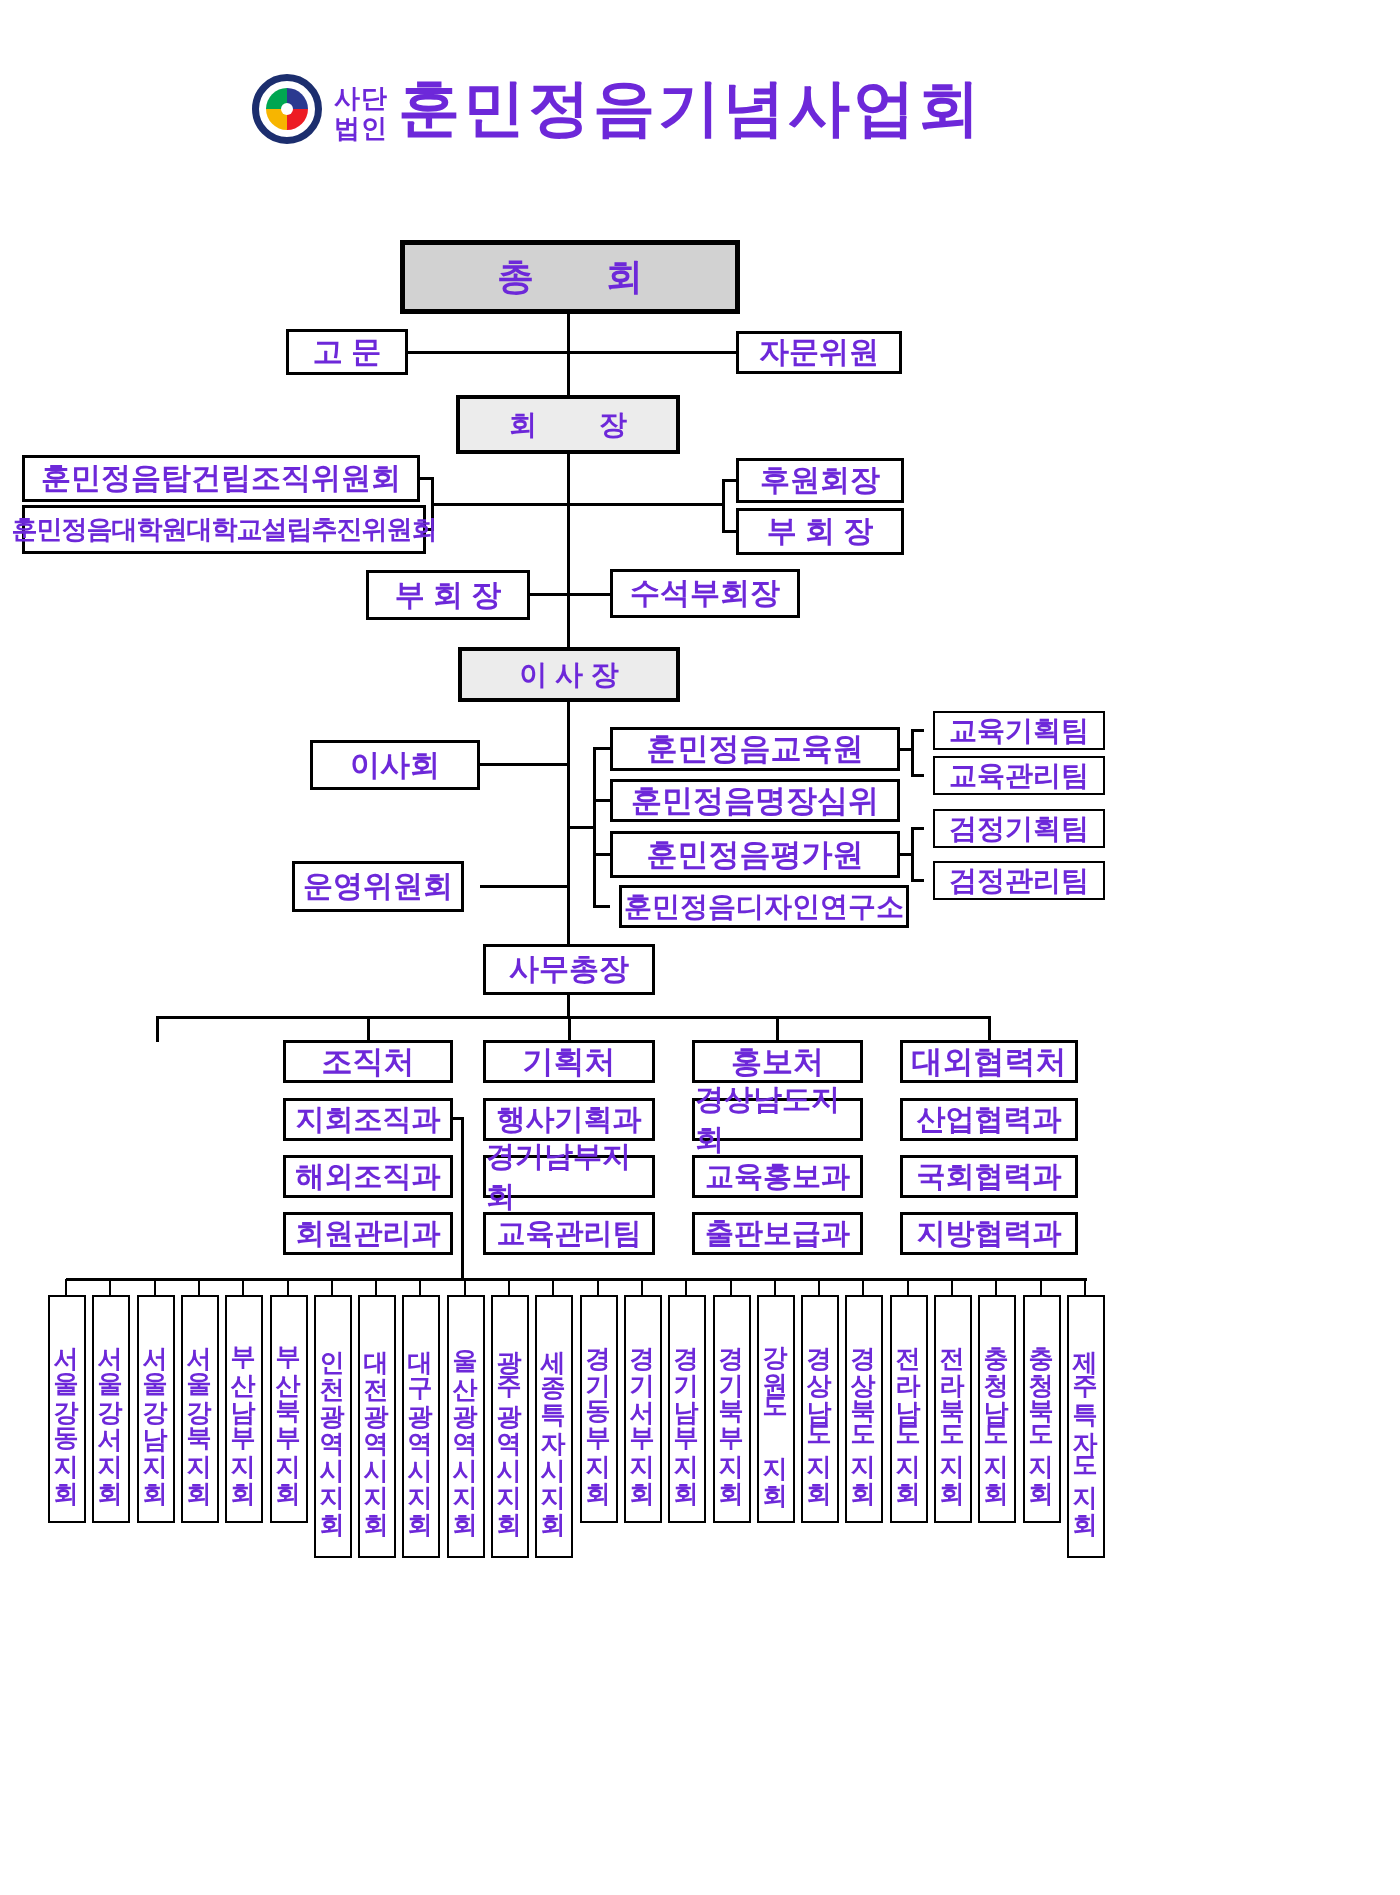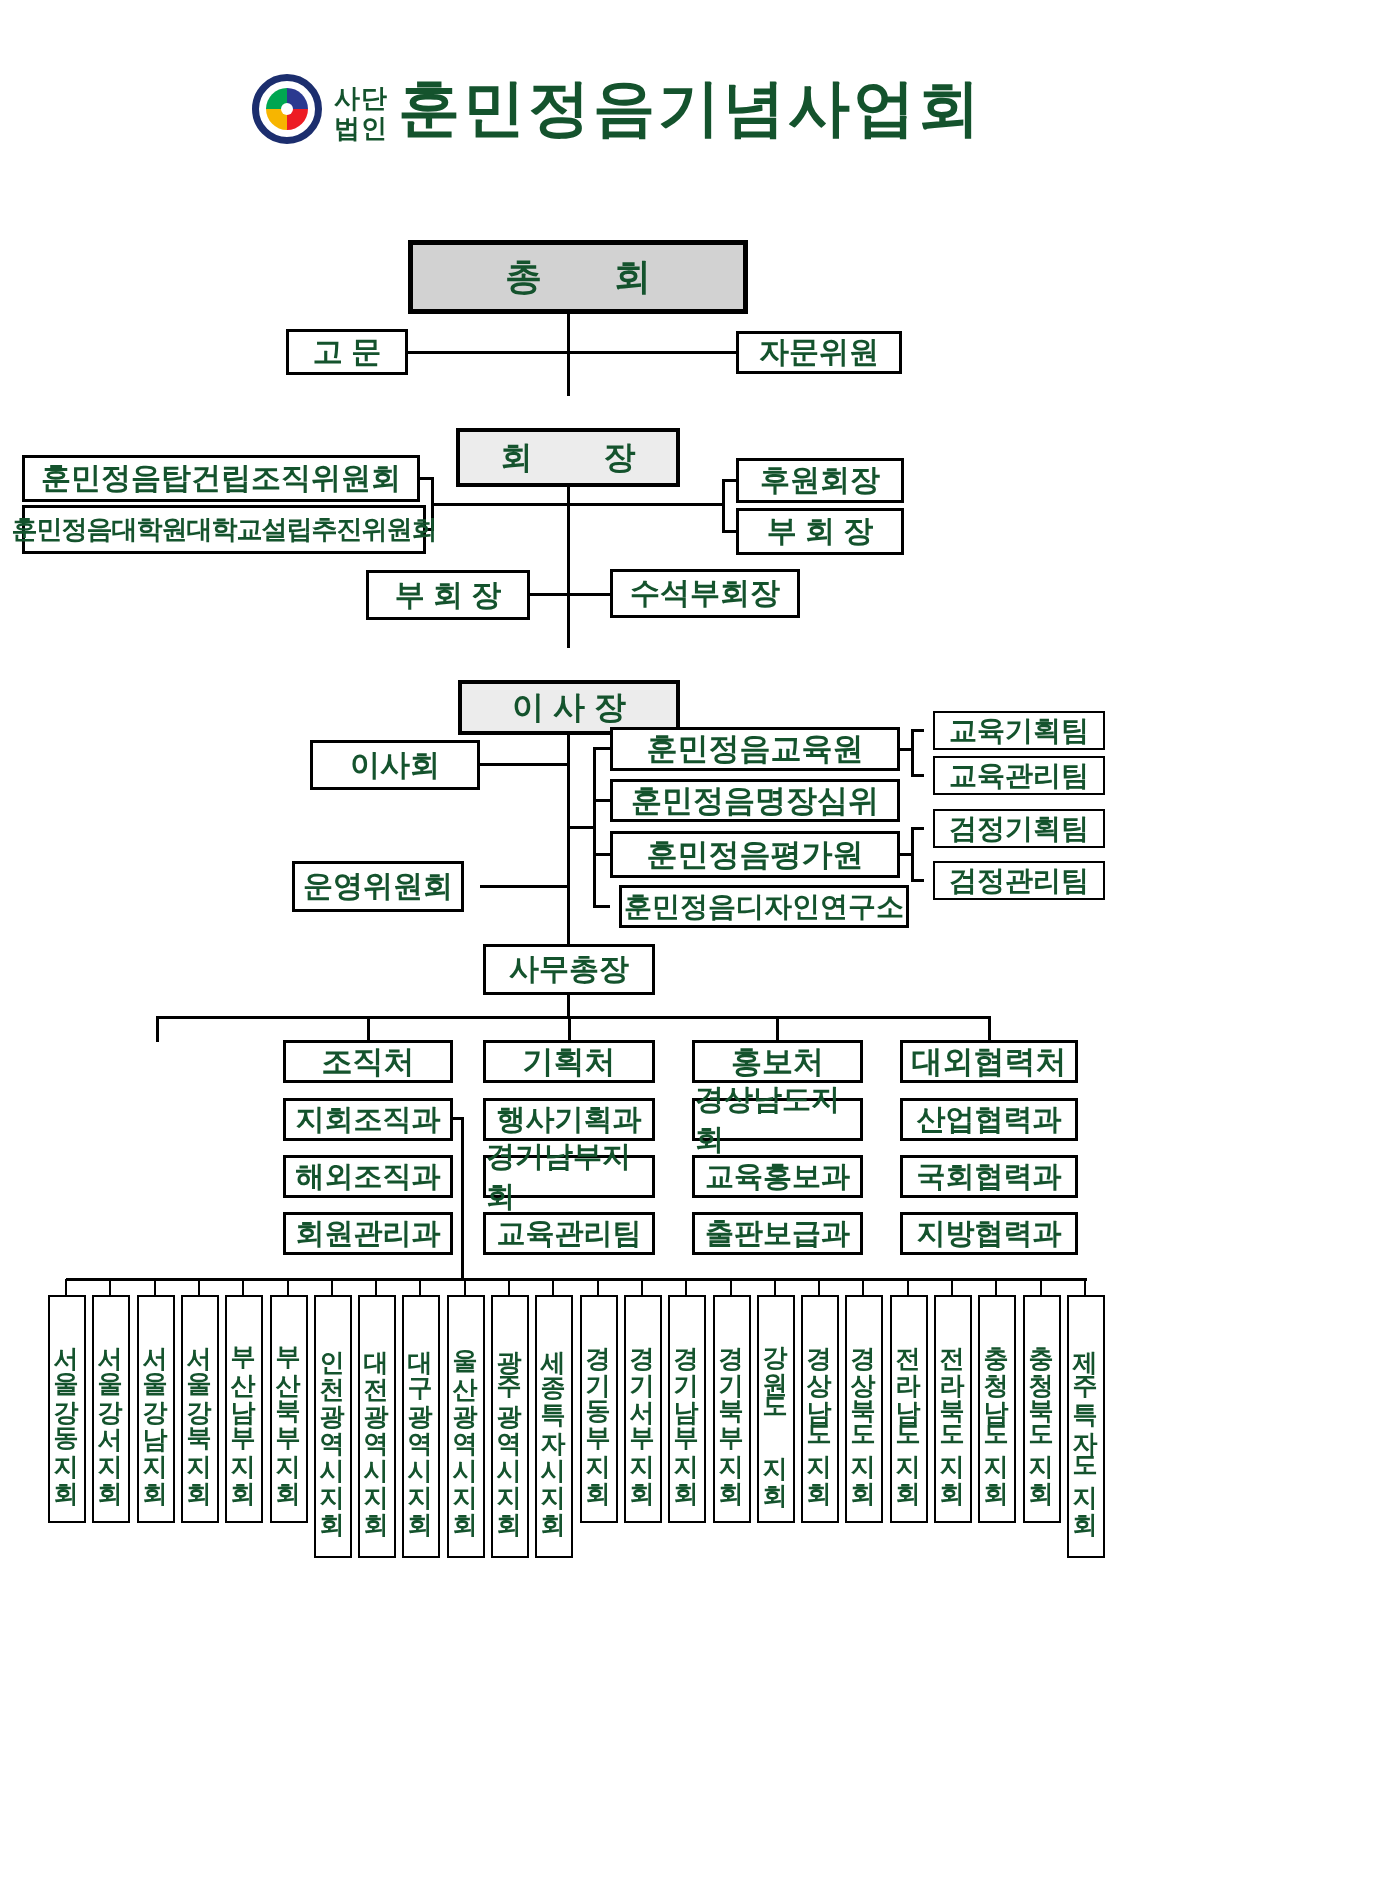--- a/index.html
+++ b/index.html
@@ -1,35 +1,35 @@
 <!DOCTYPE html>
 <html><head>
 <meta charset="utf-8">
 <style>
   html,body { margin:0; padding:0; background:#fff; }
   #stage { position:relative; width:1192px; height:1895px; background:#fff;
-           font-family:"Liberation Sans","DejaVu Sans",sans-serif; color:#14532d; overflow:hidden; }
+           font-family:"Liberation Sans","DejaVu Sans",sans-serif; color:#6d28d9; overflow:hidden; }
 
   
   .emblem { position:absolute; left:252px; top:74px; width:70px; height:70px; border-radius:50%;
             background:#fff; border:7px solid #1c2e6e; box-sizing:border-box; }
   .emblem::before { content:""; position:absolute; inset:7px; border-radius:50%;
             background:conic-gradient(#2b3990 0 25%, #ed1c24 25% 50%, #f7b500 50% 75%, #00a651 75% 100%); }
   .emblem::after { content:""; position:absolute; inset:22px; border-radius:50%; background:#fff; }
   .org-type { position:absolute; left:334px; top:84px; display:flex; flex-direction:column;
             font-weight:800; font-size:26px; line-height:1.15; letter-spacing:1px; }
   .org-title { position:absolute; left:398px; top:66px; font-family:"Liberation Serif","DejaVu Serif",serif;
             font-weight:900; font-size:62px; letter-spacing:3px; }
 
   
   .box { position:absolute; box-sizing:border-box; border:3px solid #000; background:#fff;
          display:flex; align-items:center; justify-content:center; font-weight:700;
          font-size:30px; white-space:pre; text-align:center; }
-  .box.big { border-width:5px; background:#d2d2d2; font-size:37px;margin-left:8px; }
-  .box.mid { border-width:4px; background:#ececec; font-size:32px;margin-top:33px; }
+  .box.big { border-width:5px; background:#d2d2d2; font-size:37px; }
+  .box.mid { border-width:4px; background:#ececec; font-size:28px; }
   .fs26 { font-size:26px; } .fs28 { font-size:28px;margin-left:9px; } .fs31 { font-size:31px; }
 
   
   .lh, .lv { position:absolute; background:#000; }
   .lh { height:3px; } .lv { width:3px; }
 
   
   .dept-col { position:absolute; top:1040px; }
   .cell { box-sizing:border-box; border:3px solid #000; height:43px; margin-bottom:14px;
           display:flex; align-items:center; justify-content:center; font-weight:700;

